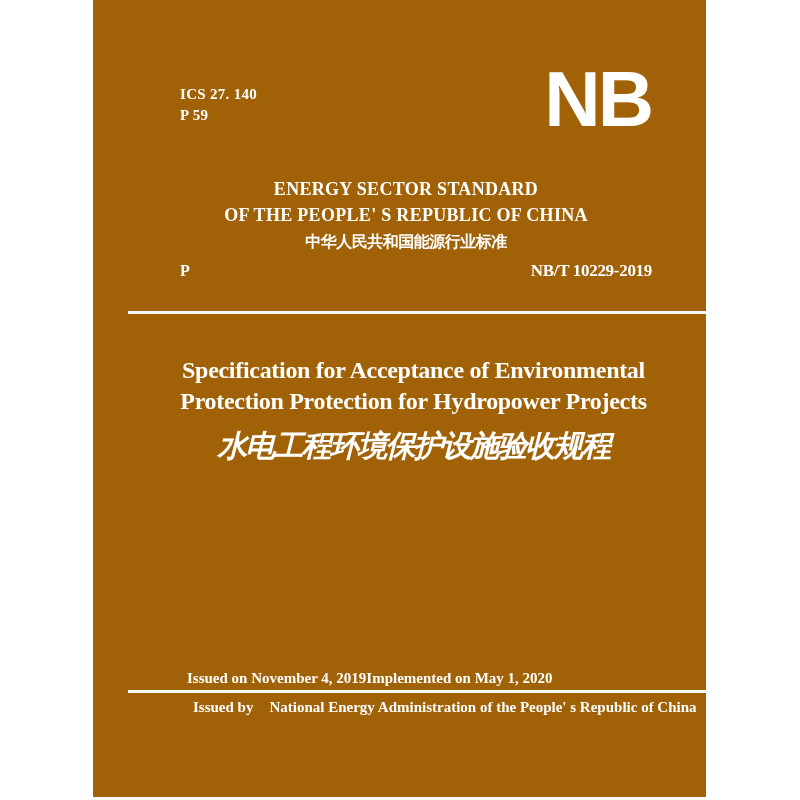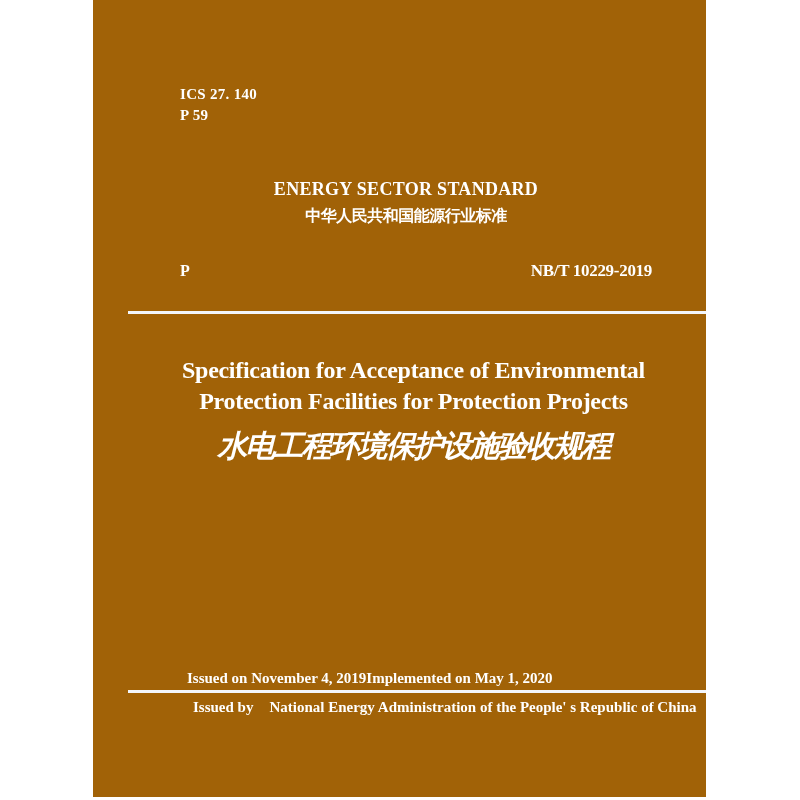--- a/index.html
+++ b/index.html
@@ -148,36 +148,38 @@
 <body>
 
 <div class="page">
   <div class="cover">
 
     <div class="ics-block">
       <div>ICS 27. 140</div>
       <div>P 59</div>
     </div>
 
+    <div class="nb-logo">NB</div>
 
     <div class="std-header">
       <div class="en-line">ENERGY SECTOR STANDARD</div>
+      <div class="en-line">OF THE PEOPLE' S REPUBLIC OF CHINA</div>
       <div class="zh-line">中华人民共和国能源行业标准</div>
     </div>
 
     <div class="codes-row">
       <span class="doc-class">P</span>
       <span class="std-number">NB/T 10229-2019</span>
     </div>
 
     <div class="rule-top"></div>
 
     <div class="title-block">
       <div class="en-line">Specification for Acceptance of Environmental</div>
-      <div class="en-line">Protection Facilities for Protection Projects</div>
+      <div class="en-line">Protection Protection for Hydropower Projects</div>
       <div class="zh-line">水电工程环境保护设施验收规程</div>
     </div>
 
     <div class="dates-row">
       <span>Issued on November 4, 2019</span>
       <span>Implemented on May 1, 2020</span>
     </div>
 
     <div class="rule-bottom"></div>
 

